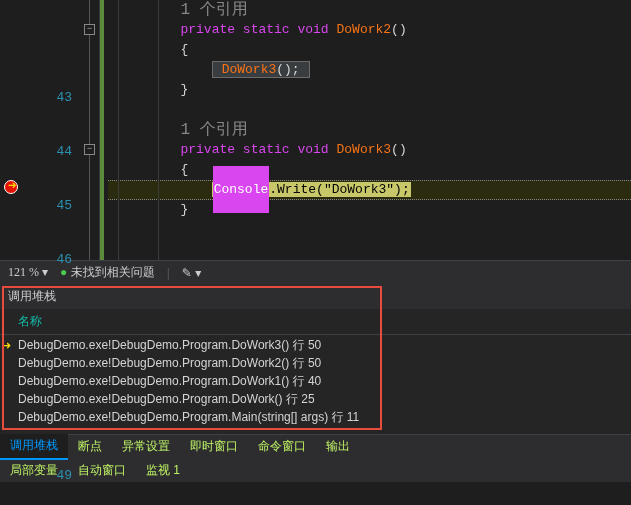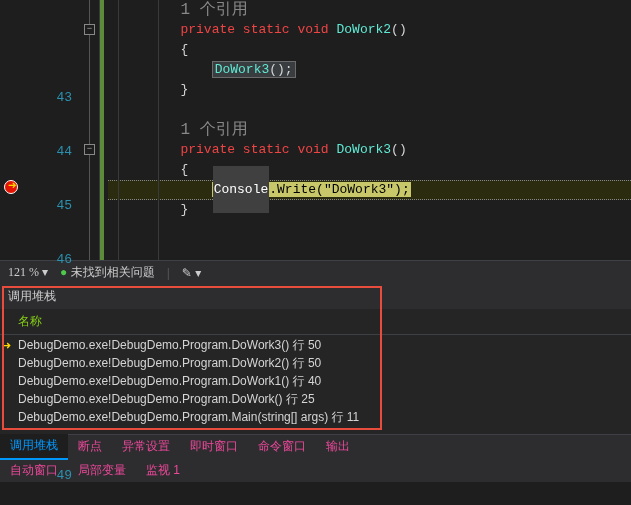--- a/index.html
+++ b/index.html
@@ -74,44 +74,44 @@
   position: relative;
 }
 .code-line { height: 20px; white-space: pre; }
 .indent-guide {
   position: absolute;
   width: 1px;
   background: #3a3a3a;
   top: 0;
   bottom: 0;
 }
-.kw { color: #ef4444; }
-.method { color: #5eead4; }
+.kw { color: #d946ef; }
+.method { color: #f97316; }
 .punct { color: #d4d4d4; }
 .ref { color: #888; font-size: 16px; }
 .hl-box {
   background: #3a3d3f;
   border: 1px solid #6b6b6b;
-  padding: 0 2px;
+  padding: 0 9px;
 }
 .current-line-bg {
   position: absolute;
   left: 0;
   right: 0;
   height: 20px;
   background: #2b2b0f;
   border-top: 1px dotted #888;
   border-bottom: 1px dotted #888;
 }
 .highlight-stmt {
   background: #c8c86a;
   color: #000;
   padding: 0 1px;
 }
-.console-hl { background: #404040; color: #fff; padding: 16px 1px; }
+.console-hl { background: #d946ef; color: #fff; padding: 16px 1px; }
 .bp-dot {
   position: absolute;
   width: 14px;
   height: 14px;
   border-radius: 50%;
   background: #e51400;
   border: 1px solid #fff;
 }
 .arrow-icon {
   position: absolute;
@@ -155,21 +155,21 @@
 }
 .panel-title {
   padding: 4px 8px;
   font-size: 12px;
   color: #ccc;
   background: #2d2d30;
 }
 .panel-header {
   padding: 4px 0 4px 18px;
   font-size: 12px;
-  color: #84cc16;
+  color: #14b8a6;
   border-bottom: 1px solid #3f3f46;
 }
 .stack-row {
   padding: 2px 8px 2px 18px;
   font-size: 12px;
   color: #d4d4d4;
   position: relative;
   height: 18px;
   line-height: 16px;
 }
@@ -184,21 +184,21 @@
   height: 24px;
   background: #2d2d30;
   display: flex;
   align-items: center;
   font-size: 12px;
   font-family: "Segoe UI", sans-serif;
   border-top: 1px solid #3f3f46;
 }
 .tab {
   padding: 4px 10px;
-  color: #ec4899;
+  color: #bef264;
   cursor: pointer;
 }
 .tab.active {
   color: #0097fb;
   border-bottom: 2px solid #0097fb;
   background: #1e1e1e;
 }
 .tabs-row2 {
   height: 24px;
   background: #2d2d30;
@@ -283,16 +283,16 @@
 <div class="tabs-row">
   <div class="tab active">调用堆栈</div>
   <div class="tab">断点</div>
   <div class="tab">异常设置</div>
   <div class="tab">即时窗口</div>
   <div class="tab">命令窗口</div>
   <div class="tab">输出</div>
 </div>
 
 <div class="tabs-row2">
+  <div class="tab">局部变量</div>
   <div class="tab">自动窗口</div>
-  <div class="tab">局部变量</div>
   <div class="tab">监视 1</div>
 </div>
 
 </body></html>

